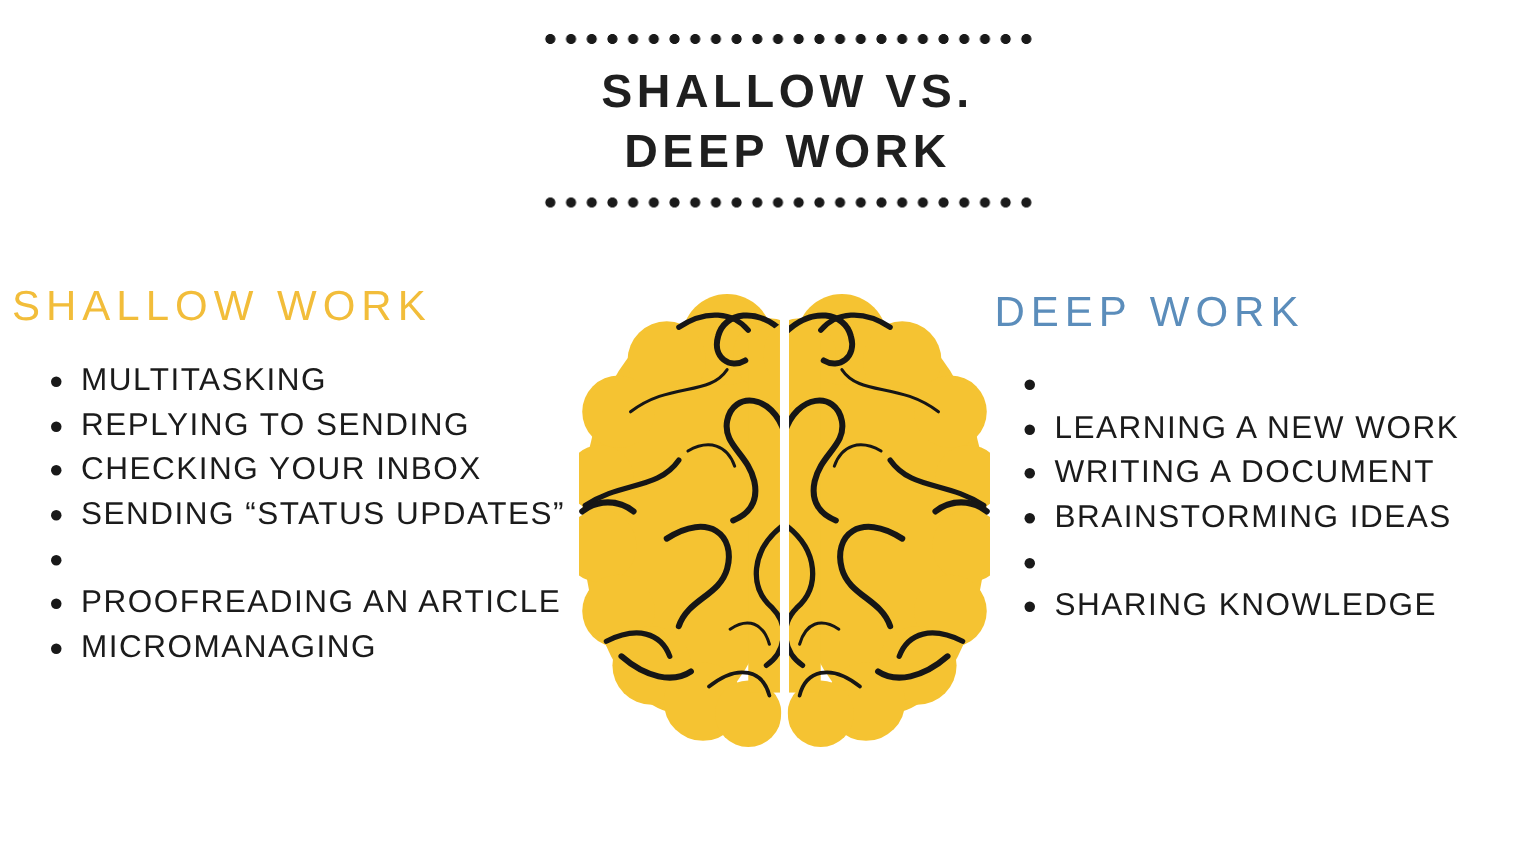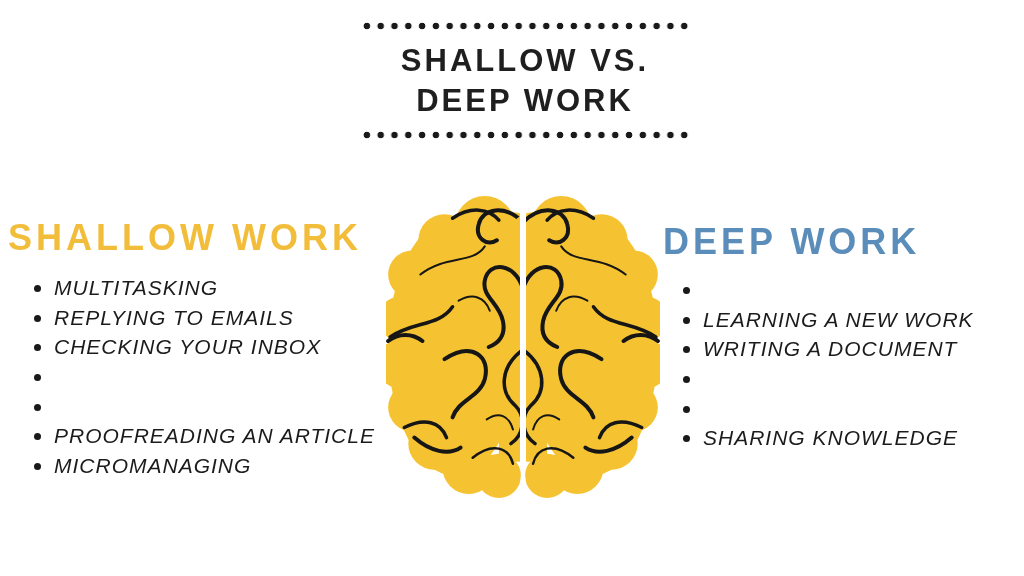--- a/index.html
+++ b/index.html
@@ -17,25 +17,25 @@
   .title-text{
     margin:11px 0 10px 0;font-size:31px;line-height:40px;font-weight:bold;
     letter-spacing:3px;color:#1f1f1f;white-space:nowrap;
   }
   .title-text .tline{display:block;}
   
   .col{position:absolute;}
   .col-left{left:8px;top:182px;width:386px;}
   .col-right{left:663px;top:186px;width:356px;}
   .col-heading{
-    font-size:36px;font-weight:bold;letter-spacing:4px;line-height:44px;white-space:nowrap;margin-top:34px;
+    font-size:28px;font-weight:normal;letter-spacing:4px;line-height:44px;white-space:nowrap;
   }
   .col-left .col-heading{color:#f2bd3a;}
   .col-right .col-heading{color:#5b8dbb;}
-  .work-list{list-style:none;margin:16px 0 0 0;padding:0 0 0 26px;font-style:italic;}
+  .work-list{list-style:none;margin:16px 0 0 0;padding:0 0 0 26px;}
   .col-right .work-list{padding-left:20px;margin-top:14px;}
   .work-list li{
     display:flex;align-items:flex-start;height:29.7px;
     font-size:21px;letter-spacing:1px;color:#1b1b1b;white-space:nowrap;
   }
   .bullet-dot{
     flex:0 0 auto;width:7px;height:7px;border-radius:50%;background:#191919;
     margin:9px 13px 0 0;
   }
   
@@ -58,28 +58,29 @@
 
   <div class="col col-left">
     <div class="col-heading">SHALLOW WORK</div>
     <ul class="work-list">
       <li>
           <span class="bullet-dot"></span>
           <span>MULTITASKING</span>
         </li>
       <li>
           <span class="bullet-dot"></span>
-          <span>REPLYING TO EMAILS</span>
+          <span>REPLYING TO SENDING</span>
         </li>
       <li>
           <span class="bullet-dot"></span>
           <span>CHECKING YOUR INBOX</span>
         </li>
       <li>
           <span class="bullet-dot"></span>
+          <span>SENDING “STATUS UPDATES”</span>
         </li>
       <li>
           <span class="bullet-dot"></span>
         </li>
       <li>
           <span class="bullet-dot"></span>
           <span>PROOFREADING AN ARTICLE</span>
         </li>
       <li>
           <span class="bullet-dot"></span>
@@ -97,20 +98,21 @@
       <li>
           <span class="bullet-dot"></span>
           <span>LEARNING A NEW WORK</span>
         </li>
       <li>
           <span class="bullet-dot"></span>
           <span>WRITING A DOCUMENT</span>
         </li>
       <li>
           <span class="bullet-dot"></span>
+          <span>BRAINSTORMING IDEAS</span>
         </li>
       <li>
           <span class="bullet-dot"></span>
         </li>
       <li>
           <span class="bullet-dot"></span>
           <span>SHARING KNOWLEDGE</span>
         </li>
     </ul>
   </div>

